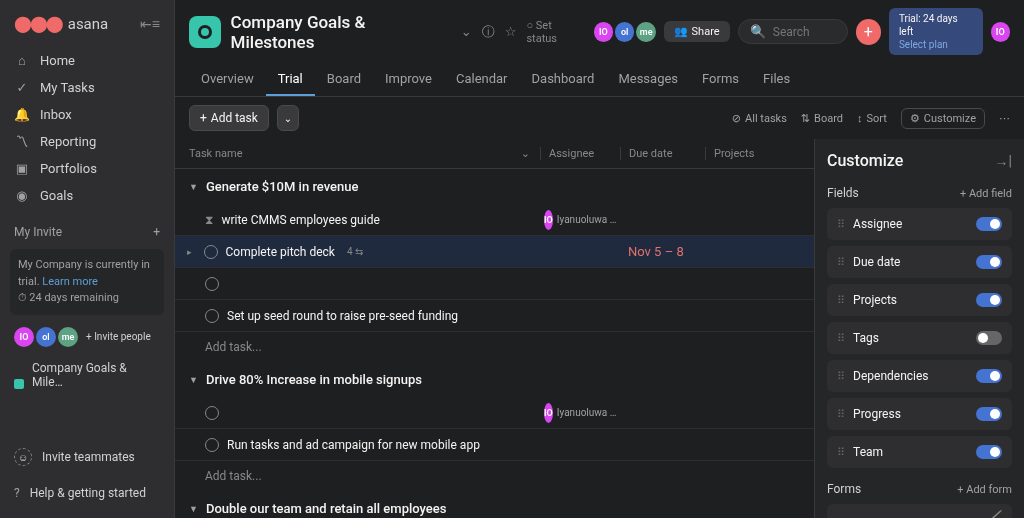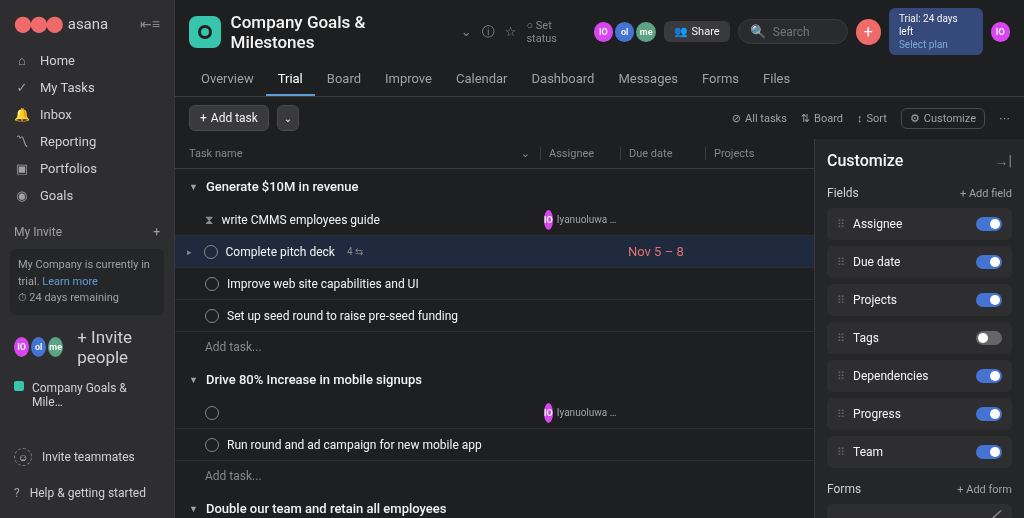--- a/index.html
+++ b/index.html
@@ -15,22 +15,22 @@
 .nav-item .ico{width:16px;text-align:center;color:#a2a0a2}
 .section-hdr{display:flex;align-items:center;padding:12px 14px 6px;color:#a2a0a2;font-size:12px}
 .section-hdr .plus{margin-left:auto;cursor:pointer}
 .trial-box{margin:4px 10px;padding:8px;background:#252628;border-radius:6px;font-size:11px;color:#a2a0a2;line-height:1.5}
 .trial-box a{color:#5e9ed6;cursor:pointer}
 .avatars-row{display:flex;align-items:center;gap:2px;padding:8px 14px}
 .avatar{width:20px;height:20px;border-radius:50%;display:inline-flex;align-items:center;justify-content:center;font-size:9px;font-weight:600}
 .av-pink{background:#d946ef;color:#fff}
 .av-blue{background:#4573d2;color:#fff}
 .av-teal{background:#5da283;color:#fff}
-.invite-link{color:#d1d1d1;font-size:17px;margin-left:12px;cursor:pointer}
-.proj-item{display:flex;align-items:flex-start;gap:8px;padding:6px 14px;color:#d1d1d1;font-size:12px;cursor:pointer}
+.invite-link{color:#d1d1d1;font-size:10px;margin-left:6px;cursor:pointer}
+.proj-item{display:flex;align-items:flex-end;gap:8px;padding:6px 14px;color:#d1d1d1;font-size:12px;cursor:pointer}
 .proj-sq{width:10px;height:10px;background:#37c5ab;border-radius:2px}
 .sidebar-bottom{margin-top:auto;padding:0}
 .sb-bottom-item{display:flex;align-items:center;gap:10px;padding:10px 14px;color:#d1d1d1;cursor:pointer;font-size:12px}
 .sb-bottom-item .ico{width:18px;height:18px;border-radius:50%;border:1px dashed #888;display:inline-flex;align-items:center;justify-content:center;font-size:10px}
 .main{flex:1;display:flex;flex-direction:column;overflow:hidden}
 .topbar{display:flex;align-items:center;padding:8px 14px;gap:10px}
 .proj-icon{width:32px;height:32px;background:#37c5ab;border-radius:8px;display:flex;align-items:center;justify-content:center}
 .proj-icon-inner{width:14px;height:14px;border:3px solid #1e1f21;border-radius:50%}
 .proj-title{font-size:17px;font-weight:500;color:#f5f4f3}
 .title-icons{display:flex;gap:10px;color:#888;font-size:13px;align-items:center}
@@ -247,21 +247,20 @@
                 <span>Complete pitch deck</span>
                 <span class="subtask">4 ⇆</span>
               </div>
               <div class="tcell-assignee"></div>
               <div class="tcell-due due-red">Nov 5 – 8</div>
               <div class="tcell-proj"></div>
             </div>
             <div class="task-row">
               <div class="tcell-name">
                 <span class="check"></span>
-                <span>Improve web site capabilities and UI</span>
               </div>
               <div class="tcell-assignee"></div>
               <div class="tcell-due "></div>
               <div class="tcell-proj"></div>
             </div>
             <div class="task-row">
               <div class="tcell-name">
                 <span class="check"></span>
                 <span>Set up seed round to raise pre-seed funding</span>
               </div>
@@ -282,21 +281,21 @@
               <div class="tcell-assignee">
                 <span class="avatar av-pink">IO</span>
                 <span>Iyanuoluwa …</span>
               </div>
               <div class="tcell-due "></div>
               <div class="tcell-proj"></div>
             </div>
             <div class="task-row">
               <div class="tcell-name">
                 <span class="check"></span>
-                <span>Run round and ad campaign for new mobile app</span>
+                <span>Run tasks and ad campaign for new mobile app</span>
               </div>
               <div class="tcell-assignee"></div>
               <div class="tcell-due "></div>
               <div class="tcell-proj"></div>
             </div>
             <div class="add-task-row">Add task...</div>
             <div class="section-row">
               <span class="tri">▼</span>
               <span>Double our team and retain all employees</span>
             </div>

